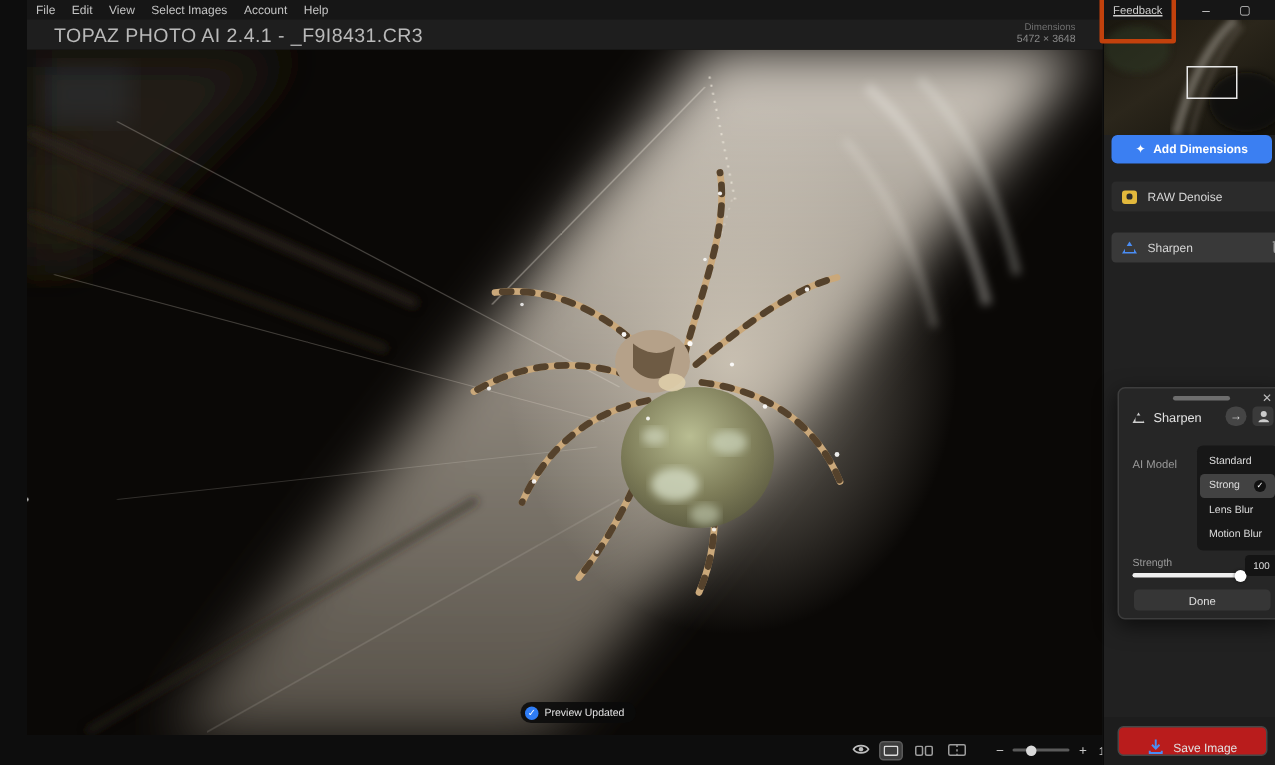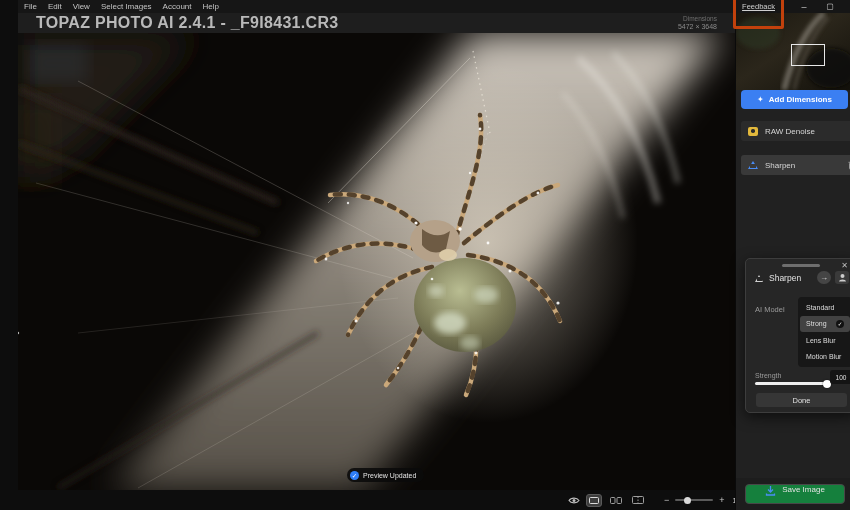--- a/index.html
+++ b/index.html
@@ -13,21 +13,21 @@
   .menu-item { font-size:8px; color:#c4c4c4; margin-right:11px; cursor:default; }
   #menubar-right { margin-left:auto; display:flex; align-items:center; gap:14px; }
   #feedback-btn { font-size:7.5px; color:#cfcfcf; border:3px solid #c2410c;
     border-radius:2px; padding:15px 6px;text-decoration:underline; }
   .winctl { font-size:9px; color:#d0d0d0; width:12px; text-align:center; }
   .winctl.max { font-size:8px; }
 
   
   #titlestrip { position:absolute; left:0; top:13px; width:717px; height:20px;
     background:#1e1e1e; display:flex; align-items:center; padding:0 18px; z-index:5; }
-  #app-title { font-size:16px; font-weight:bold; color:#b9b9b9; letter-spacing:.3px; }
+  #app-title { font-size:13px; font-weight:normal; color:#b9b9b9; letter-spacing:.3px; }
   #dims { margin-left:auto; text-align:right; line-height:1.15; padding-right:0; }
   #dims .l1 { font-size:6.5px; color:#6f6f6f; }
   #dims .l2 { font-size:7px; color:#8a8a8a; }
 
   
   #canvas { position:absolute; left:0; top:33px; width:717px; height:457px;
     background:#0b0907; overflow:hidden; }
   #canvas svg { display:block; }
   #toast { position:absolute; left:329px; top:435px; height:14px; display:flex;
     align-items:center; gap:4px; background:rgba(10,10,10,.88); border-radius:8px;
@@ -125,22 +125,22 @@
   .vbtn.selected { background:#3d3d3d; border:1px solid #5a5a5a; }
   .zoomglyph { color:#c9c9c9; font-size:9px; }
   #zoom-track { width:38px; height:2px; background:#5a5a5a; border-radius:1px; position:relative; }
   #zoom-knob { position:absolute; left:9px; top:-2.5px; width:7px; height:7px;
     border-radius:50%; background:#d9d9d9; }
   #zoom-pct { font-size:7.5px; color:#cfcfcf; margin-left:2px; }
 
   #bottomright { position:absolute; left:717px; top:478px; width:133px; height:32px;
     background:#1d1d1d; border-left:1px solid #0a0a0a; }
   #save-btn { position:absolute; left:9px; top:6px; width:100px; height:20px;
-    background:#15803d; border:1px solid #474747; border-radius:4px; display:flex;
-    align-items:flex-start; justify-content:center; gap:6px; }
+    background:#b91c1c; border:1px solid #474747; border-radius:4px; display:flex;
+    align-items:flex-end; justify-content:center; gap:6px; }
   #save-btn .lbl { font-size:8px; color:#e2e2e2; }
   #save-settings-btn { position:absolute; right:4px; top:9px; }
 </style>
 </head>
 <body>
 
 <div id="app">
 
   <div id="menubar">
     <span class="menu-item">File</span>

